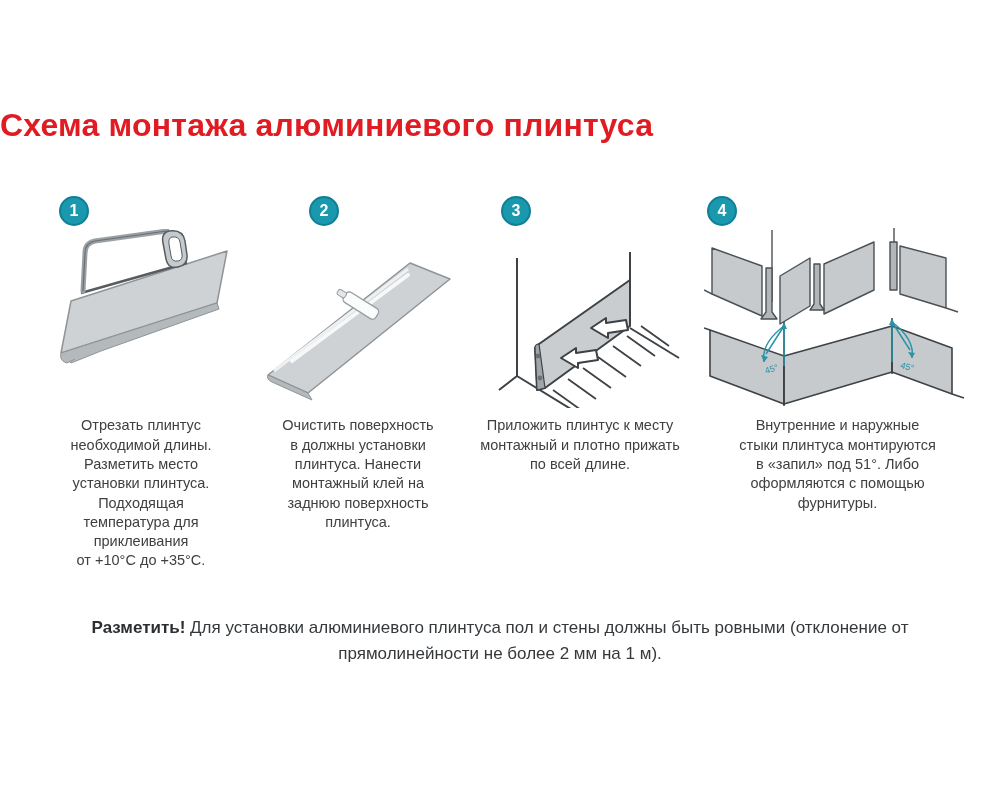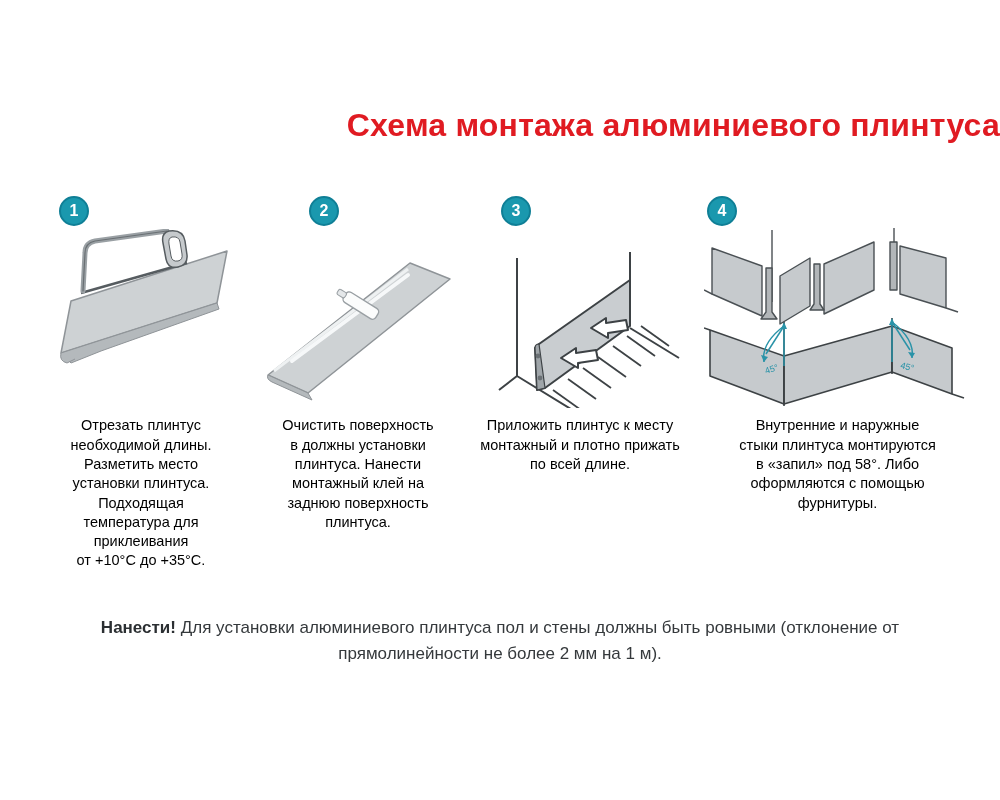--- a/index.html
+++ b/index.html
@@ -4,21 +4,21 @@
 <style>
   html,body{margin:0;padding:0;}
   body{
     width:1000px;height:800px;background:#ffffff;
     font-family:"Liberation Sans","DejaVu Sans",sans-serif;
     -webkit-font-smoothing:antialiased;overflow:hidden;
   }
   .page{position:relative;width:1000px;height:800px;background:#fff;}
 
   .page-title{
-    margin:106px 0 0 0;text-align:right;
+    margin:106px 0 0 0;text-align:left;
     font-size:32px;font-weight:700;letter-spacing:.2px;
     color:#e01b22;line-height:1.2;
   }
 
   .steps{
     display:flex;align-items:flex-start;
     margin-top:52px;padding:0 18px 0 33px;
   }
   .step{position:relative;box-sizing:border-box;}
   .step:nth-child(1){width:216px;}
@@ -39,21 +39,21 @@
   .step:nth-child(4) .badge{margin-left:14px;}
 
   .art{
     height:178px;margin-top:2px;
     display:flex;align-items:center;justify-content:center;
   }
   .art svg{display:block;}
 
   .caption{
     margin-top:10px;text-align:center;
-    font-size:14.5px;line-height:1.33;color:#000000;
+    font-size:14.5px;line-height:1.33;color:#404040;
     white-space:pre-line;
   }
 
   .warning{
     margin:44px auto 0 auto;max-width:845px;
     text-align:center;font-size:17px;line-height:1.55;color:#35393c;
   }
   .warning b{font-weight:700;color:#2b2f32;}
 </style>
 </head>
@@ -201,22 +201,22 @@
             <polygon points="60,136 57,129 64,131"></polygon>
             <polygon points="188,92 185,99 191,99"></polygon>
             <polygon points="208,132 204,126 211,127"></polygon>
           </g>
           <text x="62" y="148" font-size="9" fill="#2a93a8" transform="rotate(-18 62 148)">45°</text>
           <text x="196" y="142" font-size="9" fill="#2a93a8" transform="rotate(14 196 142)">45°</text>
         </svg>
       </div>
       <div class="caption">Внутренние и наружные
 стыки плинтуса монтируются
-в «запил» под 58°. Либо
+в «запил» под 51°. Либо
 оформляются с помощью
 фурнитуры.</div>
     </div>
 
   </div>
 
-  <p class="warning"><b>Нанести!</b> <span>Для установки алюминиевого плинтуса пол и стены должны быть ровными (отклонение от прямолинейности не более 2 мм на 1 м).</span></p>
+  <p class="warning"><b>Разметить!</b> <span>Для установки алюминиевого плинтуса пол и стены должны быть ровными (отклонение от прямолинейности не более 2 мм на 1 м).</span></p>
 
 </div>
 
 </body></html>

